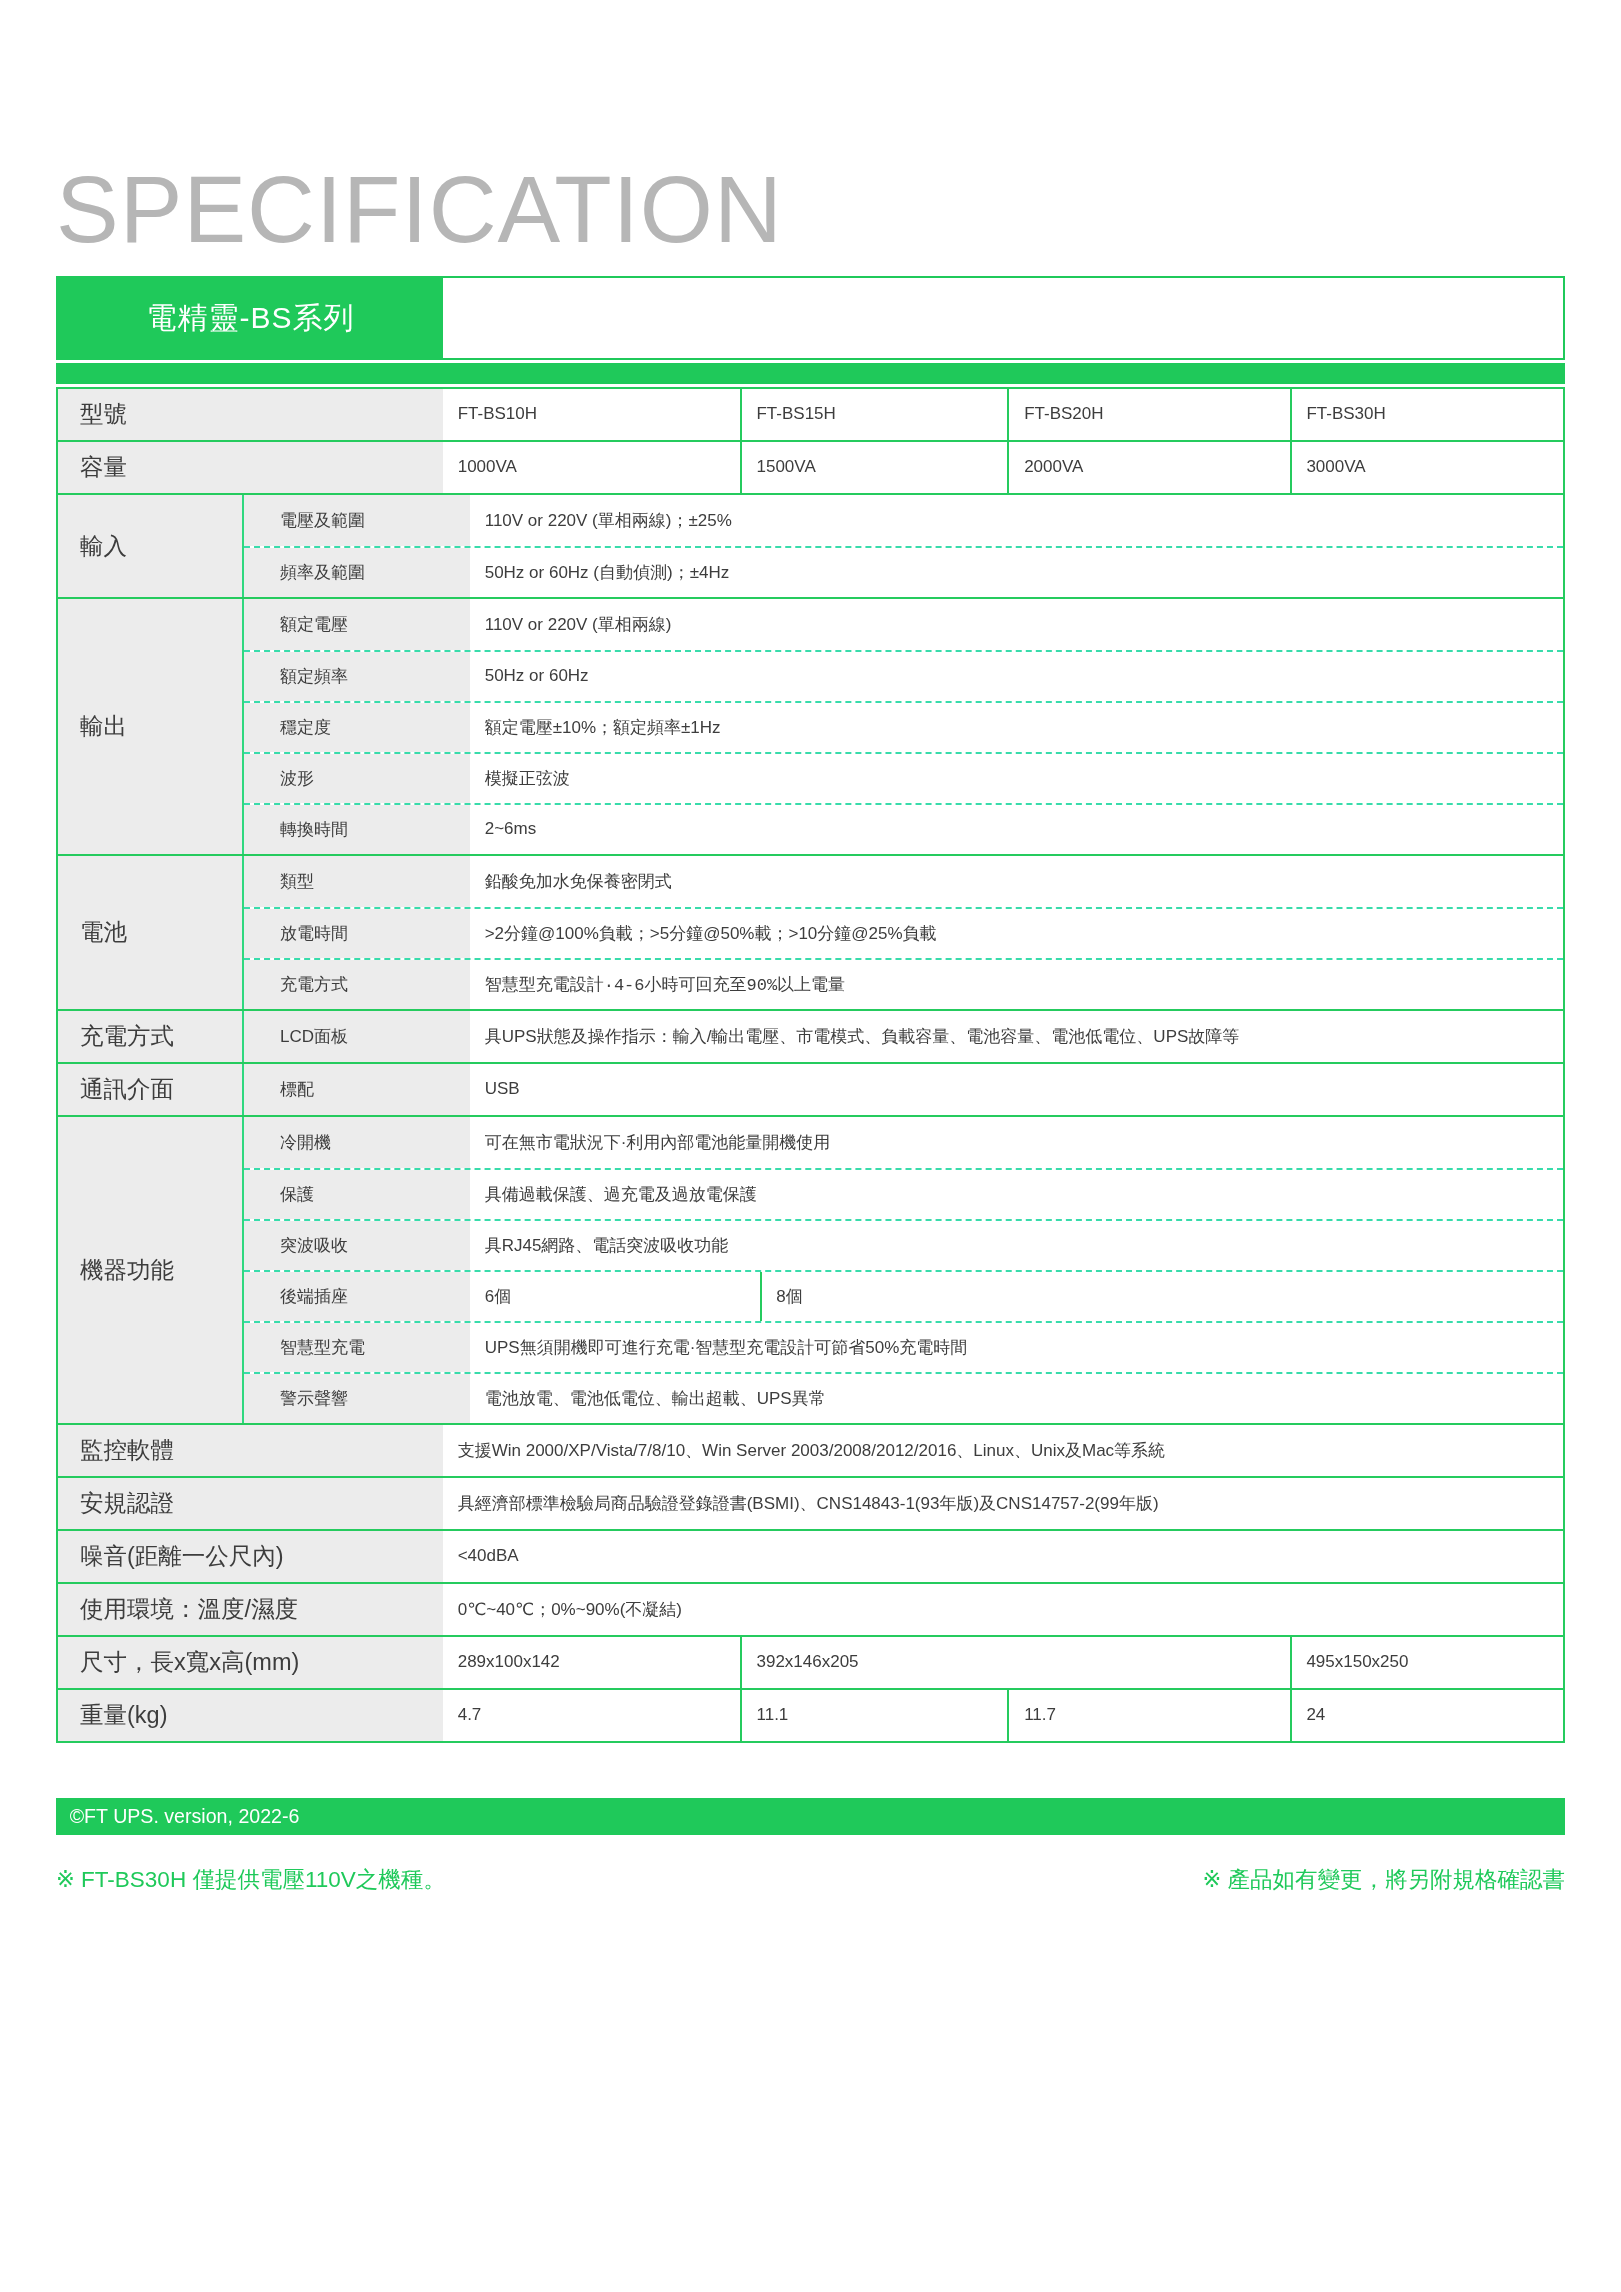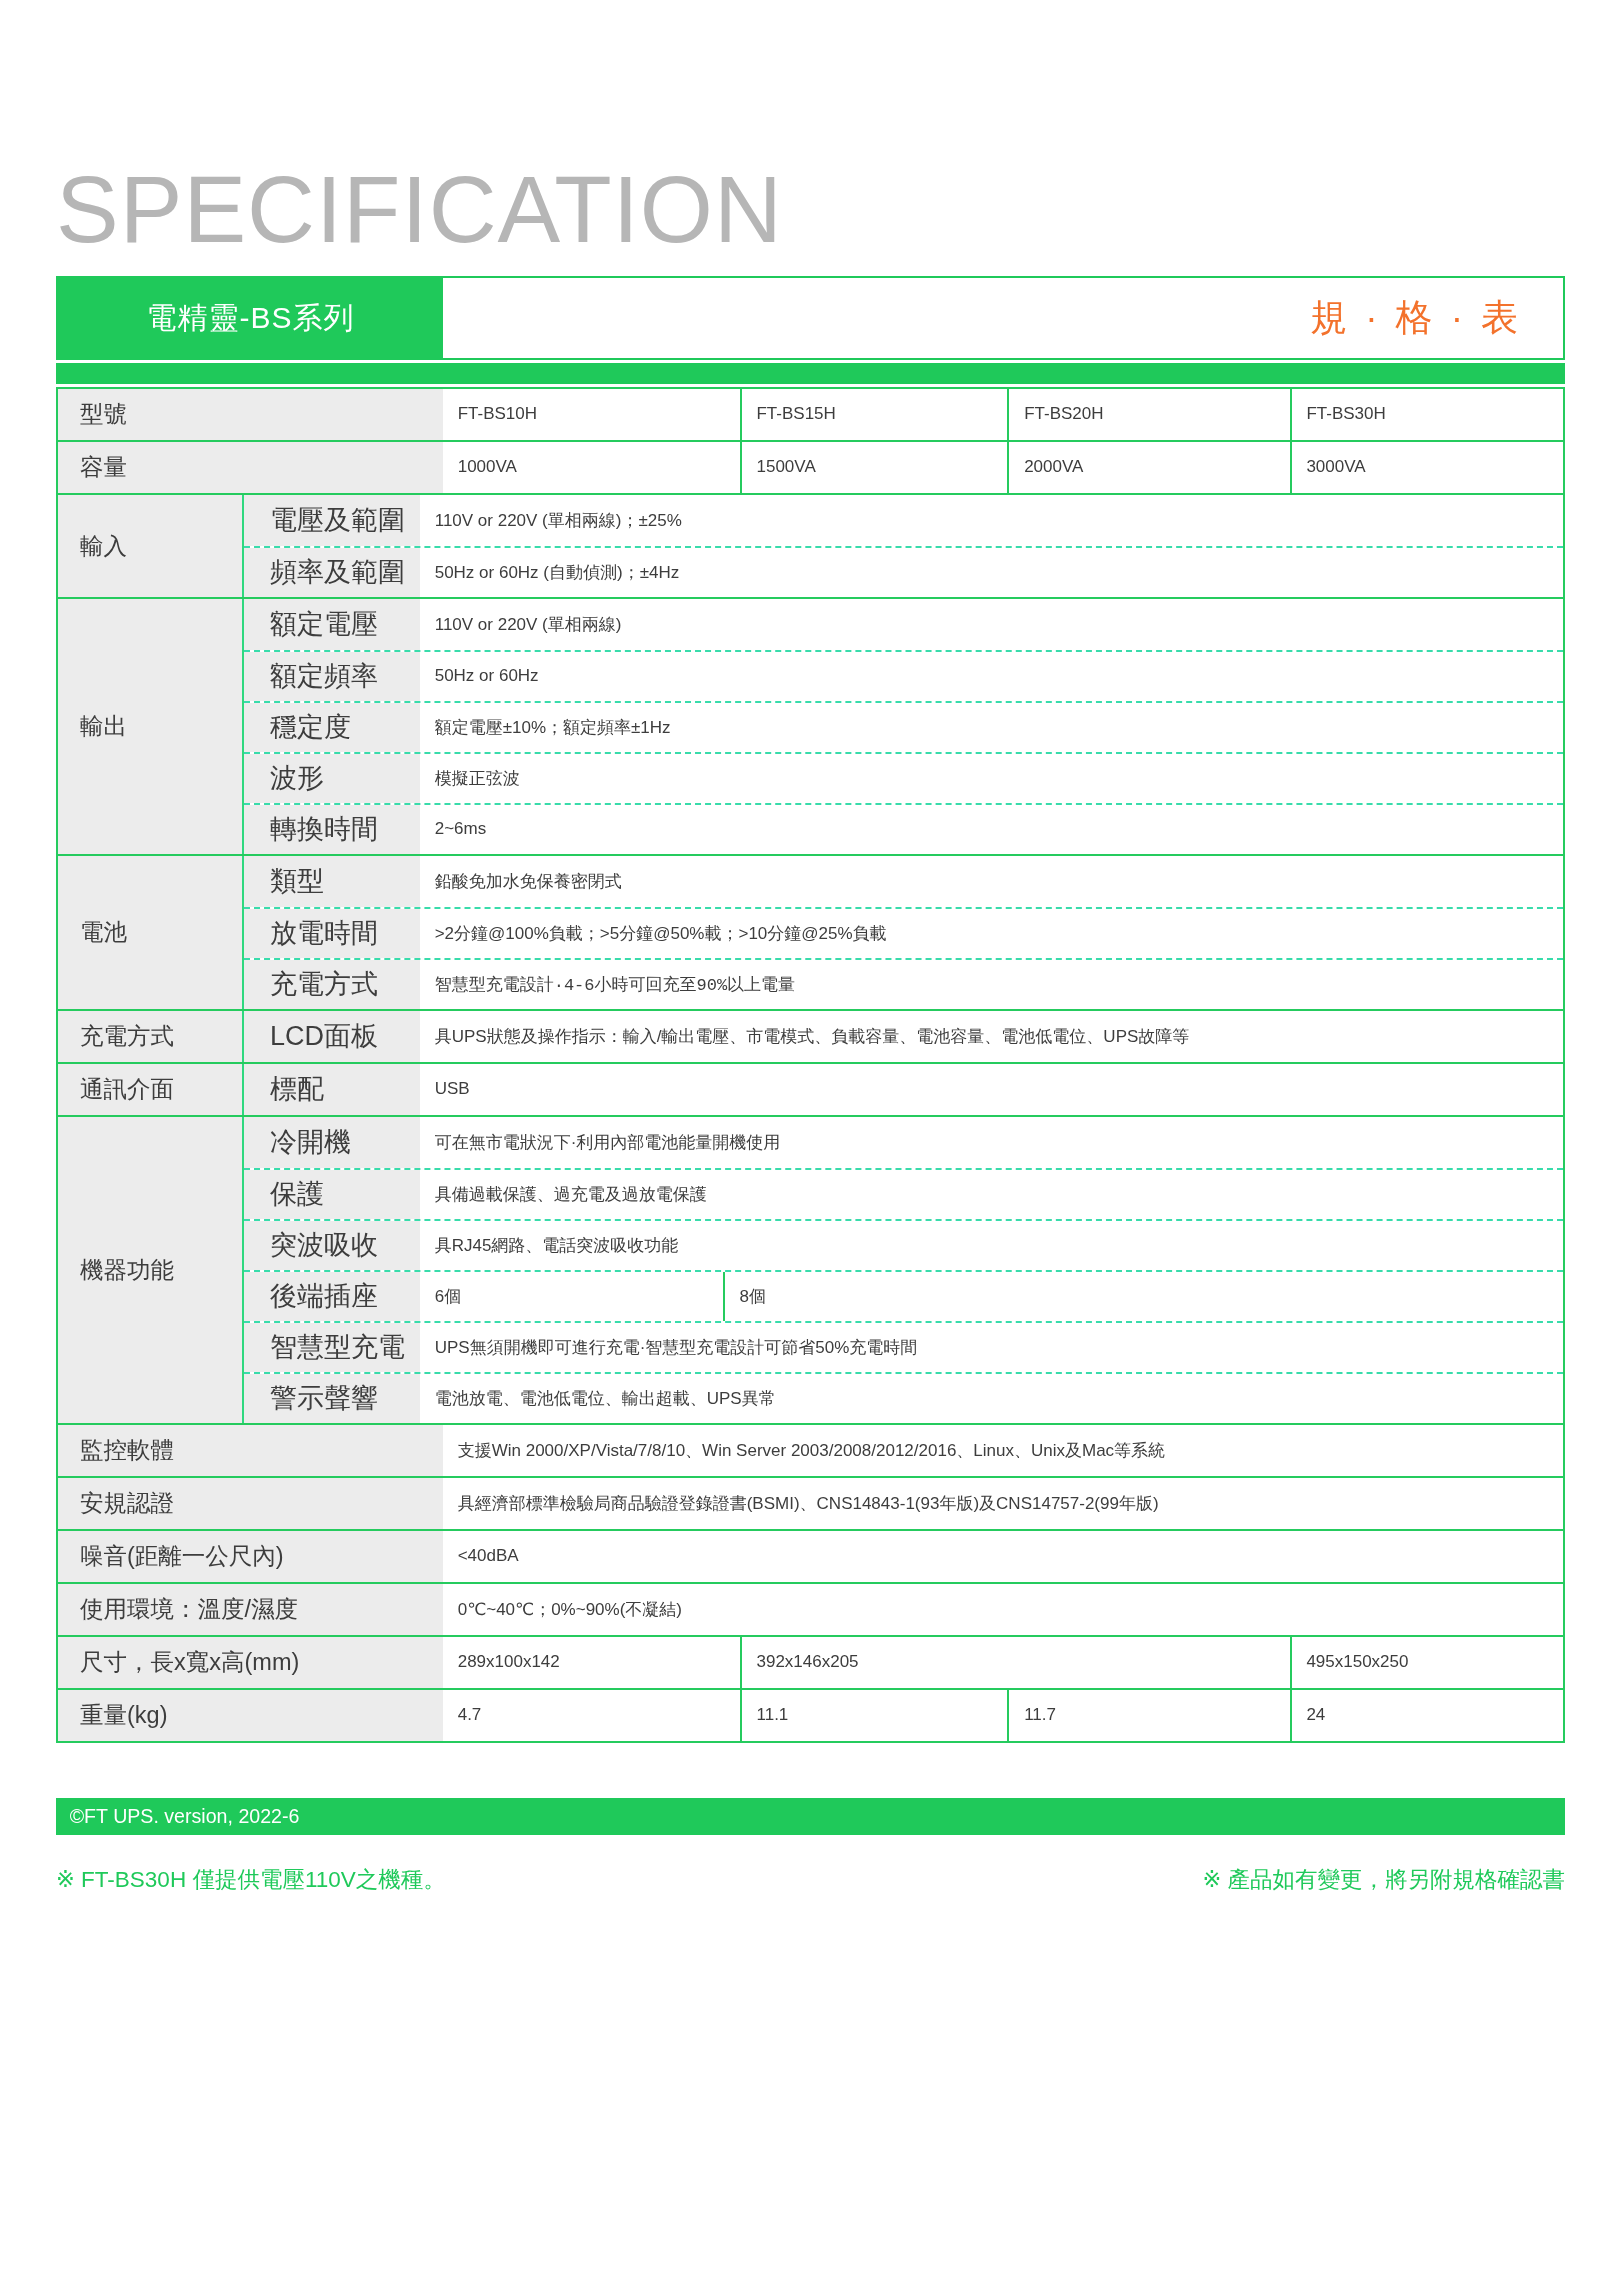--- a/index.html
+++ b/index.html
@@ -70,26 +70,26 @@
   .section.no-subs .group-cell{width:385px;}
   .section-body{flex:1;display:flex;flex-direction:column;min-width:0;}
   .sub-row{
     display:flex;
     height:51px;
     box-sizing:border-box;
     border-top:2px dashed #38dcab;
   }
   .sub-row:first-child{border-top:none;}
   .sub-cell{
-    width:176px;
+    width:226px;
     background:#ececec;
     display:flex;align-items:center;
-    padding-left:26px;
-    box-sizing:border-box;
-    font-size:27px;
+    padding-left:36px;
+    box-sizing:border-box;
+    font-size:17px;
     flex-shrink:0;
   }
   .cells{flex:1;display:flex;min-width:0;background:#ffffff;}
   .cell{
     display:flex;align-items:center;
     padding-left:14.7px;
     box-sizing:border-box;
     border-left:2px solid #25cb5e;
     font-size:17px;
     white-space:nowrap;
@@ -117,21 +117,20 @@
 </style>
 </head>
 <body>
 
 <div class="page">
 
   <h1 class="spec-title">SPECIFICATION</h1>
 
   <div class="header-box">
     <div class="header-series">電精靈-BS系列</div>
-    <div class="header-title">規 · 格 · 表</div>
   </div>
 
   <div class="green-bar"></div>
 
   <div class="spec-table" id="spec-table">
       <div class="section no-subs">
         <div class="group-cell">型號</div>
         <div class="section-body">
           <div class="sub-row">
             <div class="cells">

